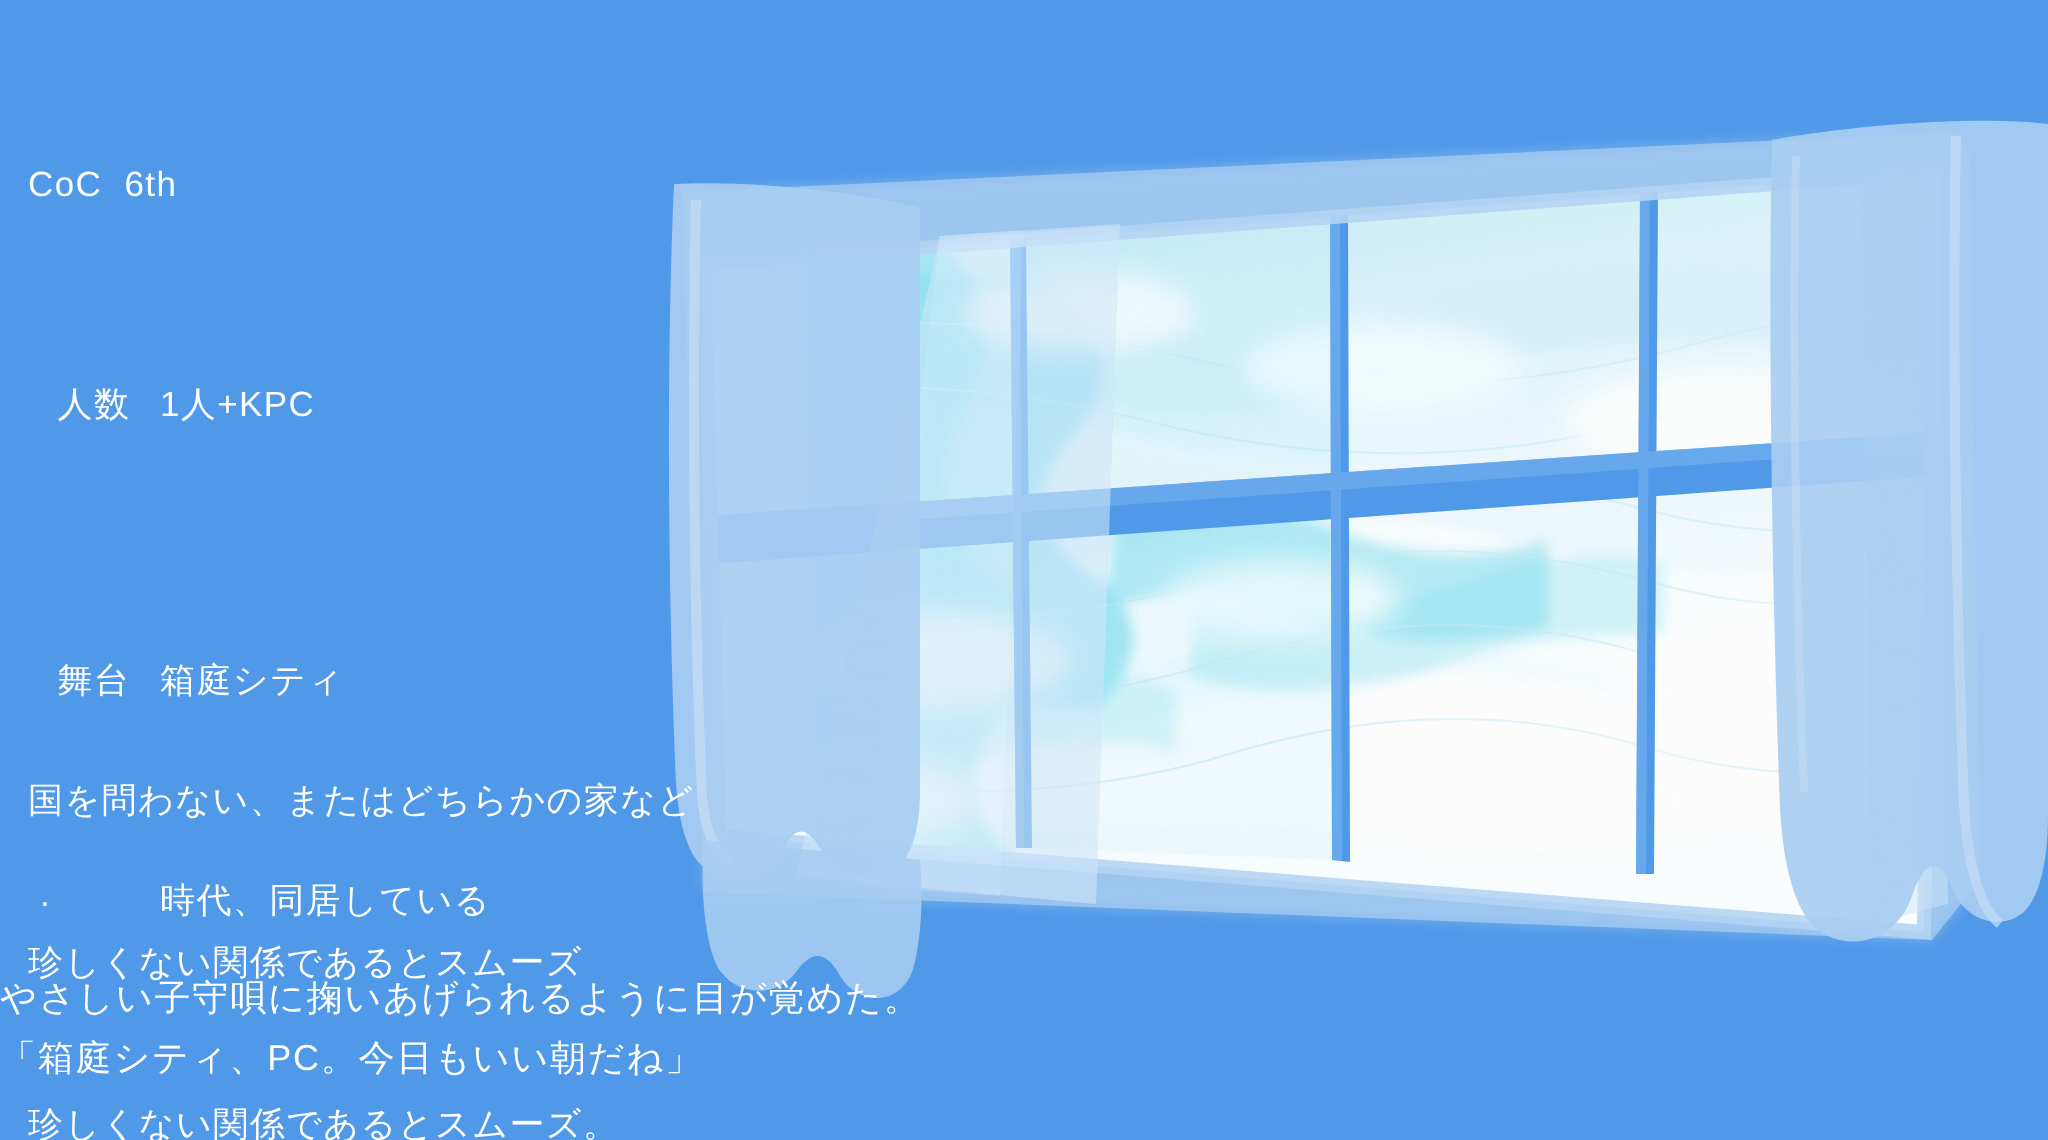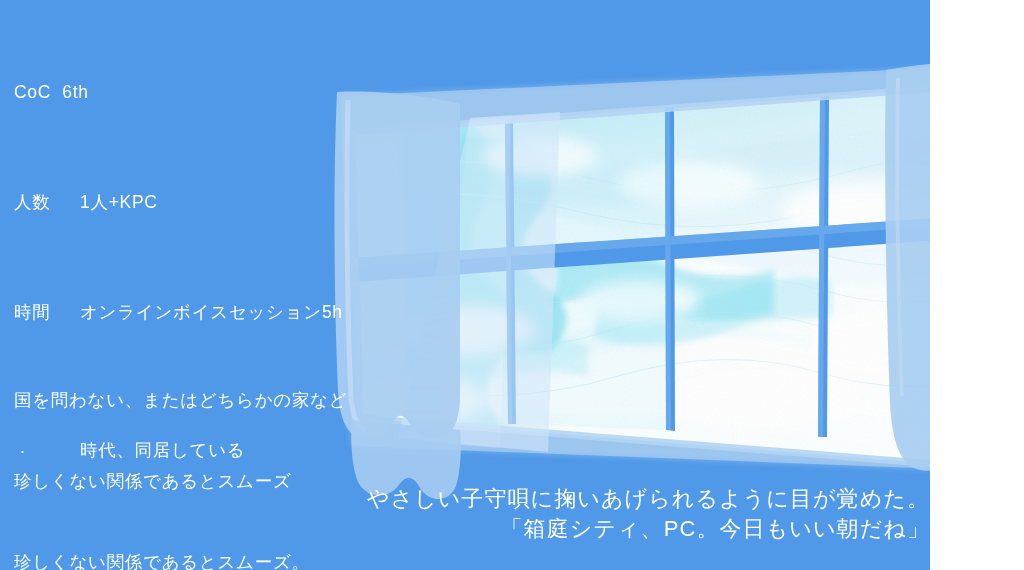--- a/index.html
+++ b/index.html
@@ -2,21 +2,21 @@
 <html><head>
 <meta charset="utf-8">
 <title>CoC 6th scenario card</title>
 <style>
   html,body{margin:0;padding:0;}
   body{
     width:1024px;height:570px;overflow:hidden;
     font-family:"Liberation Sans","DejaVu Sans",sans-serif;
   }
   #stage{
-    position:relative;width:930px;height:570px;overflow:hidden;
+    position:relative;width:1024px;height:570px;overflow:hidden;
     background:#6d28d9;
   }
 
   
   #illustration{
     position:absolute;inset:0;
     overflow:hidden;
   }
   #illustration svg{display:block;width:1024px;height:570px;}
 
@@ -26,36 +26,36 @@
     color:#ffffff;
     white-space:pre;
     letter-spacing:.04em;
   }
   #spec{
     left:14px;top:24px;
     font-size:17.5px;
     line-height:27.5px;
   }
   .row{display:block;}
-  .lbl{display:inline-block;min-width:66px;}
+  .lbl{display:inline-block;min-width:66px;text-align:center;}
   .ind{display:inline-block;width:66px;}
 
   #blurb{
     left:14px;top:333px;
     font-size:17.5px;line-height:27px;
   }
   #dot{
     position:absolute;left:20px;top:437px;
     font-size:17.5px;color:#ffffff;line-height:20px;
   }
 
   #caption{
     position:absolute;left:0;right:0;top:484px;
-    text-align:right;color:#ffffff;
-    font-size:22px;line-height:30px;letter-spacing:.05em;
+    text-align:left;color:#ffffff;
+    font-size:18px;line-height:30px;letter-spacing:.05em;
   }
   .cap-line{display:block;}
 </style>
 </head>
 <body>
 
 <div id="stage">
 
   <div id="illustration">
     <svg viewBox="0 0 1024 570" xmlns="http://www.w3.org/2000/svg">
@@ -227,22 +227,22 @@
                  C460,474 462,452 460,430 Z"></path>
       </g>
     </svg>
   </div>
 
   <div id="spec" class="textblock">
     <span class="row">CoC  6th</span>
 
     <span class="row"><span class="lbl">人数</span><span>1人+KPC</span></span>
 
-    <span class="row"><span class="lbl">時間</span><span>オンラインボイスセッション5h</span></span>
-
+
+    <span class="row"><span class="lbl">舞台</span><span>箱庭シティ</span></span>
 
     <span class="row"><span class="ind"></span><span>時代、同居している</span></span>
 
     
 
     
 
     
 
     

